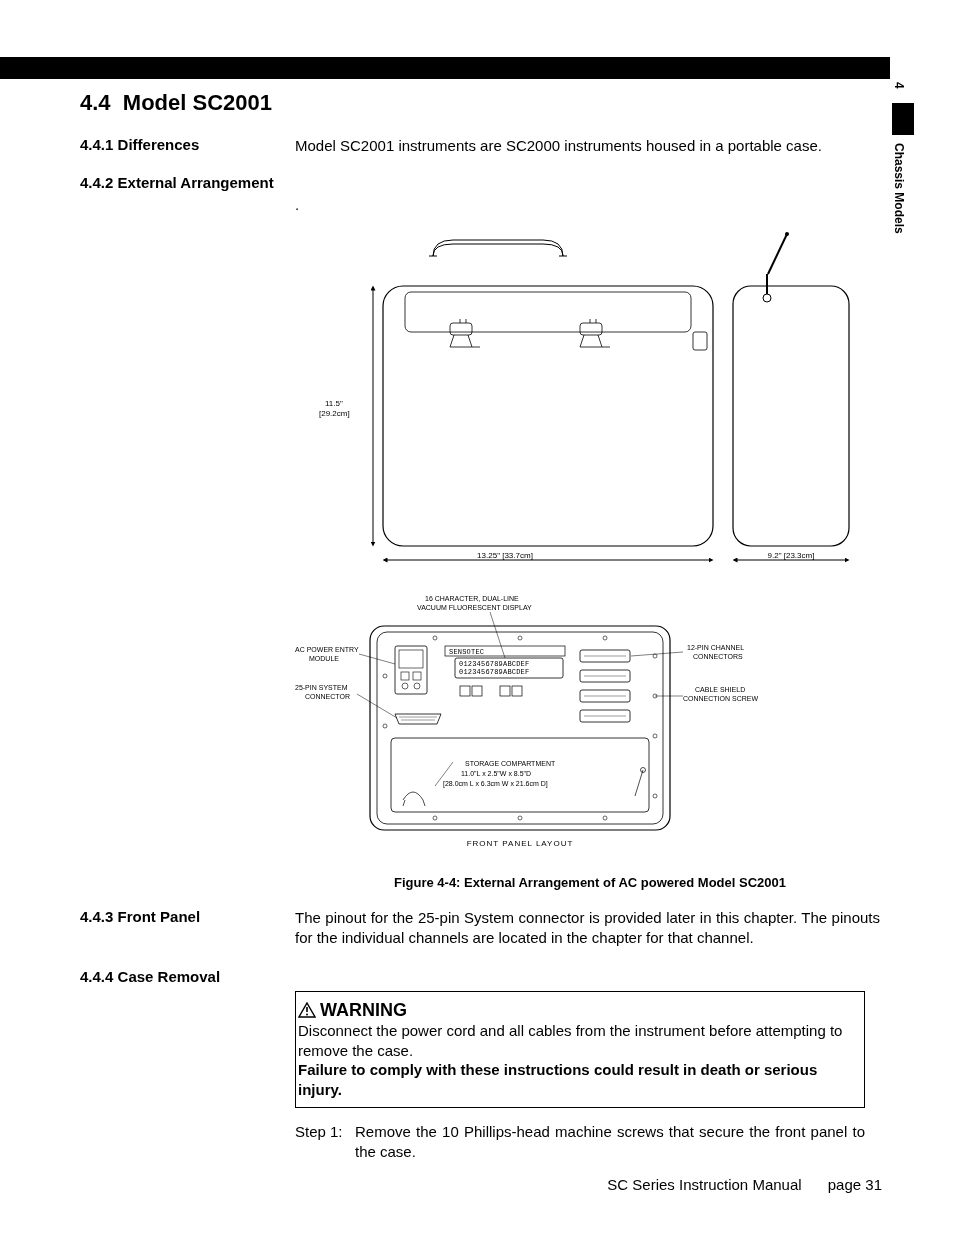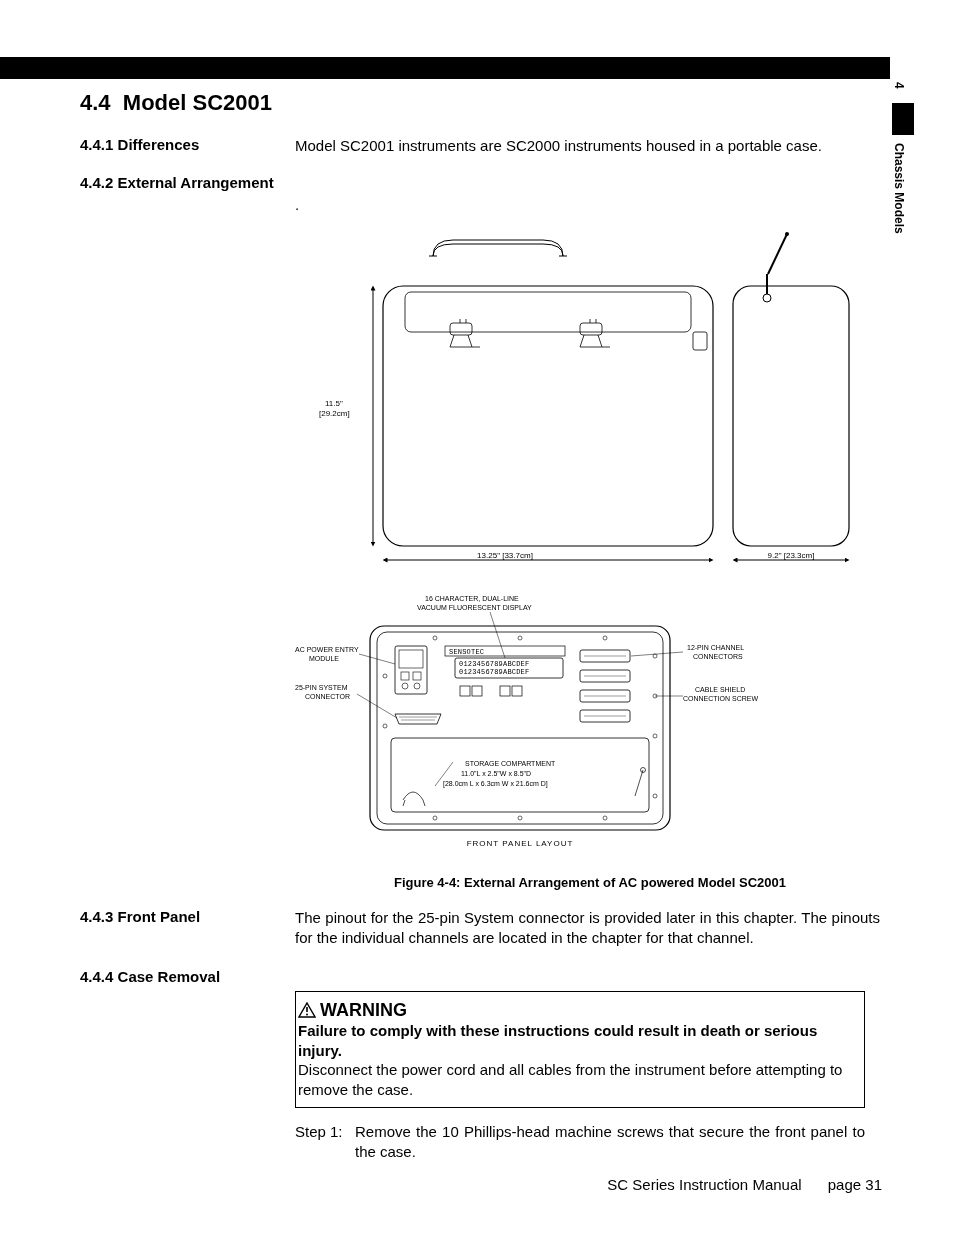--- a/index.html
+++ b/index.html
@@ -314,22 +314,22 @@
 
   <div style="margin-left:215px; margin-top:6px; width:570px;">
     <div class="warning-box">
       <div class="warning-title">
         <svg width="18" height="16" viewBox="0 0 18 16">
           <path d="M9 1 L17 15 L1 15 Z" fill="none" stroke="#000" stroke-width="1.4"></path>
           <line x1="9" y1="5" x2="9" y2="10" stroke="#000" stroke-width="1.6"></line>
           <circle cx="9" cy="12.5" r="1" fill="#000"></circle>
         </svg><span>WARNING</span>
       </div>
+      <div class="warning-body">Disconnect the power cord and all cables from the instrument before attempting to remove the case.</div>
       <div class="warning-body warning-bold">Failure to comply with these instructions could result in death or serious injury.</div>
-      <div class="warning-body">Disconnect the power cord and all cables from the instrument before attempting to remove the case.</div>
     </div>
 
     <div class="step">
       <div class="label">Step 1:</div>
       <div class="text">Remove the 10 Phillips-head machine screws that secure the front panel to the case.</div>
     </div>
   </div>
 
 </div>
 

